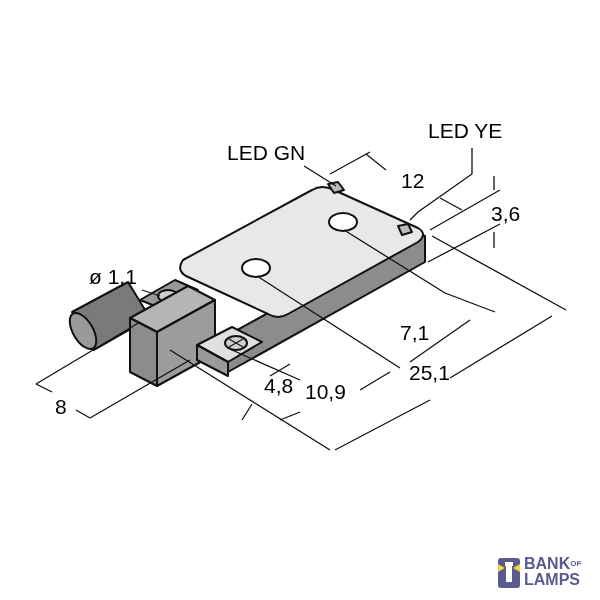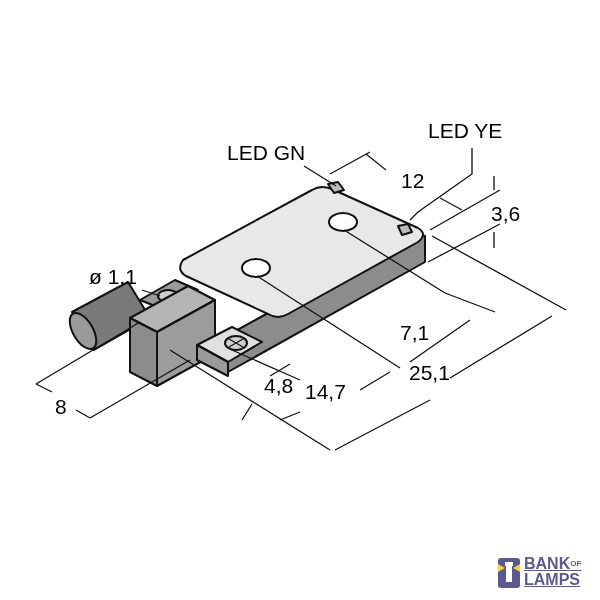--- a/index.html
+++ b/index.html
@@ -1,20 +1,20 @@
 <!DOCTYPE html>
 <html><head>
 <meta charset="utf-8">
 <style>
   html, body { margin:0; padding:0; background:#ffffff; }
   body { width:600px; height:600px; position:relative; overflow:hidden; font-family:"Liberation Sans", sans-serif; }
   #diagram { position:absolute; left:0; top:0; width:600px; height:600px; }
   .lbl { position:absolute; font-size:21px; color:#000000; white-space:nowrap; line-height:1; }
   .logo { position:absolute; left:498px; top:556px; width:100px; height:36px; }
-  .logo-text { position:absolute; left:26px; top:0; font-weight:bold; font-size:16px; line-height:16px; color:#5b5a8e;text-decoration:underline; }
+  .logo-text { position:absolute; left:26px; top:0; font-weight:bold; font-size:16px; line-height:16px; color:#5b5a8e; }
   .logo-of { font-size:8px; vertical-align:top; }
 </style>
 </head>
 <body>
 
 <svg id="diagram" viewBox="0 0 600 600" xmlns="http://www.w3.org/2000/svg">
   <g stroke="#111" stroke-width="2" fill="none" stroke-linejoin="round">
 
     <path d="M72,312 L128,282 L150,318 L94,350 Z" fill="#7a7a7a"></path>
     <ellipse cx="83" cy="331" rx="10" ry="20" transform="rotate(-30 83 331)" fill="#9a9a9a"></ellipse>
@@ -81,21 +81,21 @@
 </svg>
 
 <span class="lbl" style="left:227px;top:142px">LED GN</span>
 <span class="lbl" style="left:428px;top:120px">LED YE</span>
 <span class="lbl" style="left:401px;top:170px">12</span>
 <span class="lbl" style="left:491px;top:203px">3,6</span>
 <span class="lbl" style="left:89px;top:266px">ø 1,1</span>
 <span class="lbl" style="left:400px;top:322px">7,1</span>
 <span class="lbl" style="left:409px;top:362px">25,1</span>
 <span class="lbl" style="left:264px;top:375px">4,8</span>
-<span class="lbl" style="left:305px;top:381px">14,7</span>
+<span class="lbl" style="left:305px;top:381px">10,9</span>
 <span class="lbl" style="left:55px;top:396px">8</span>
 
 <div class="logo">
   <svg width="22" height="34" viewBox="0 0 22 34">
     <rect x="0" y="2" width="22" height="30" rx="3" fill="#5b5a8e"></rect>
     <path d="M0,8 L7,12 L0,16 Z M22,8 L15,12 L22,16 Z" fill="#f3d23a"></path>
     <rect x="8" y="10" width="6" height="16" fill="#fff"></rect>
     <rect x="7" y="6" width="8" height="4" fill="#fff"></rect>
   </svg>
   <div class="logo-text">

